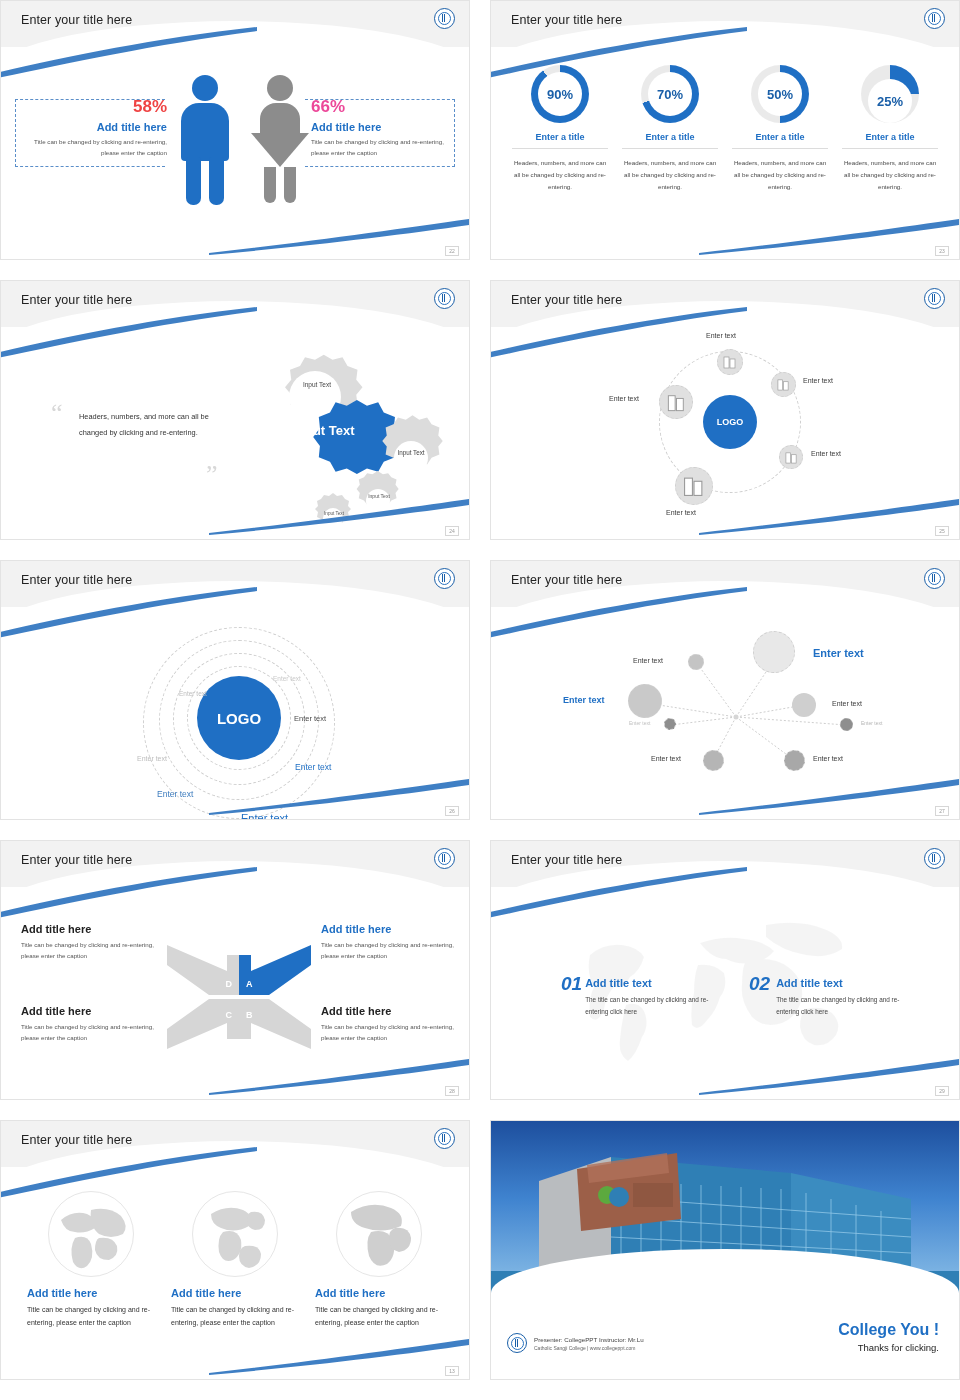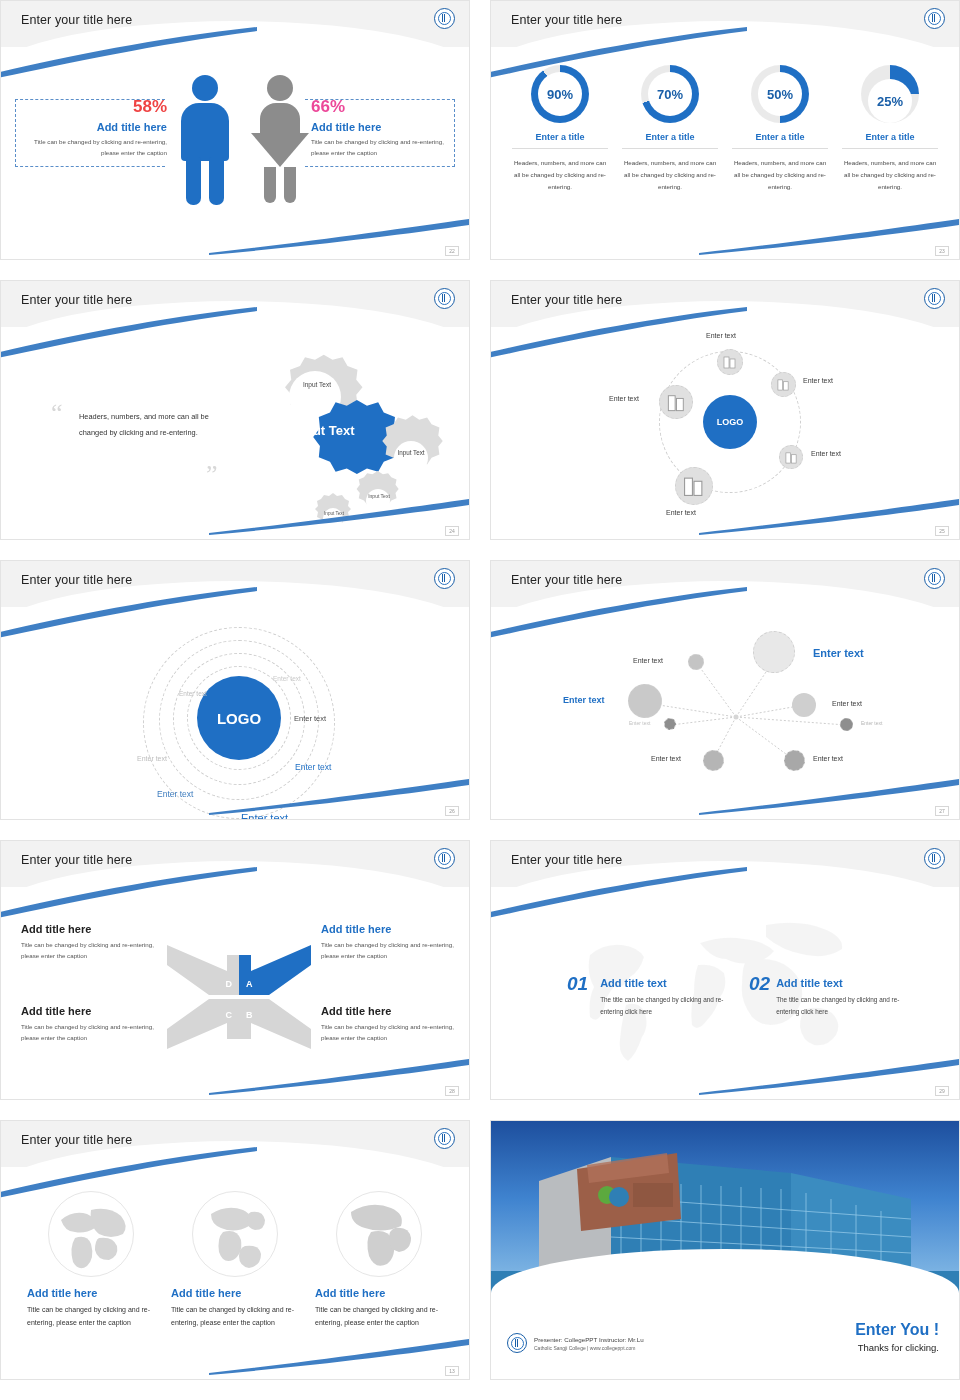--- a/index.html
+++ b/index.html
@@ -532,21 +532,21 @@
         <g fill="#ebebeb">
           <path d="M30 42 q14 -12 32 -10 q16 2 22 12 q-4 14 -14 20 q-6 12 -16 10 q-8 8 -10 22 q-6 16 -14 8 q-2 -18 4 -30 q-8 -14 -4 -32z"></path>
           <path d="M66 92 q12 -4 18 6 q6 14 -2 26 q-6 18 -14 24 q-10 -6 -8 -22 q2 -20 6 -34z"></path>
           <path d="M140 30 q24 -8 44 -4 q20 2 30 12 q-8 10 -22 12 q-14 2 -26 -4 q-14 0 -26 -16z"></path>
           <path d="M138 52 q16 -2 26 8 q4 14 -4 24 q-4 14 -12 22 q-10 14 -16 6 q-2 -18 2 -32 q0 -18 4 -28z"></path>
           <path d="M186 48 q26 -6 42 6 q16 12 14 30 q-4 20 -20 26 q-18 6 -30 -6 q-12 -16 -10 -32 q0 -18 4 -24z"></path>
           <path d="M246 96 q16 -4 26 4 q10 10 4 22 q-8 12 -22 10 q-12 -4 -14 -18 q0 -14 6 -18z"></path>
           <path d="M206 12 q34 -6 58 4 q20 8 18 20 q-14 10 -36 6 q-24 -4 -40 -18z"></path>
         </g>
       </svg>
-      <div style="position:absolute;left:76px;top:86px;display:flex;gap:12px;align-items:flex-start;">
+      <div style="position:absolute;left:70px;top:86px;display:flex;gap:3px;align-items:flex-start;">
         <div class="num">01</div>
         <div style="width:135px;padding-top:4px;">
           <div class="ntitle">Add title text</div>
           <div class="ncap">The title can be changed by clicking and re-entering click here</div>
         </div>
       </div>
       <div style="position:absolute;left:258px;top:86px;display:flex;gap:6px;align-items:flex-start;">
         <div class="num">02</div>
         <div style="width:135px;padding-top:4px;">
           <div class="ntitle">Add title text</div>
@@ -669,18 +669,18 @@
       <div style="position:absolute;left:0;bottom:-2px;width:100%;height:46px;background:#ffffff;border-radius:52% 52% 0 0 / 100% 100% 0 0;"></div>
     </div>
     <div class="foot">
       <div class="logo" style="position:relative;right:auto;top:auto;width:20px;height:20px;flex:0 0 20px;"></div>
       <div>
         <div class="foot-l1">Presenter: CollegePPT   Instructor: Mr.Lu</div>
         <div class="foot-l2">Catholic Sangji College  |  www.collegeppt.com</div>
       </div>
     </div>
     <div class="thanks">
-      <div class="thx-big">Enter You !</div>
+      <div class="thx-big">College You !</div>
       <div class="thx-sm">Thanks for clicking.</div>
     </div>
   </div>
 
 </div>
 
 </body></html>

